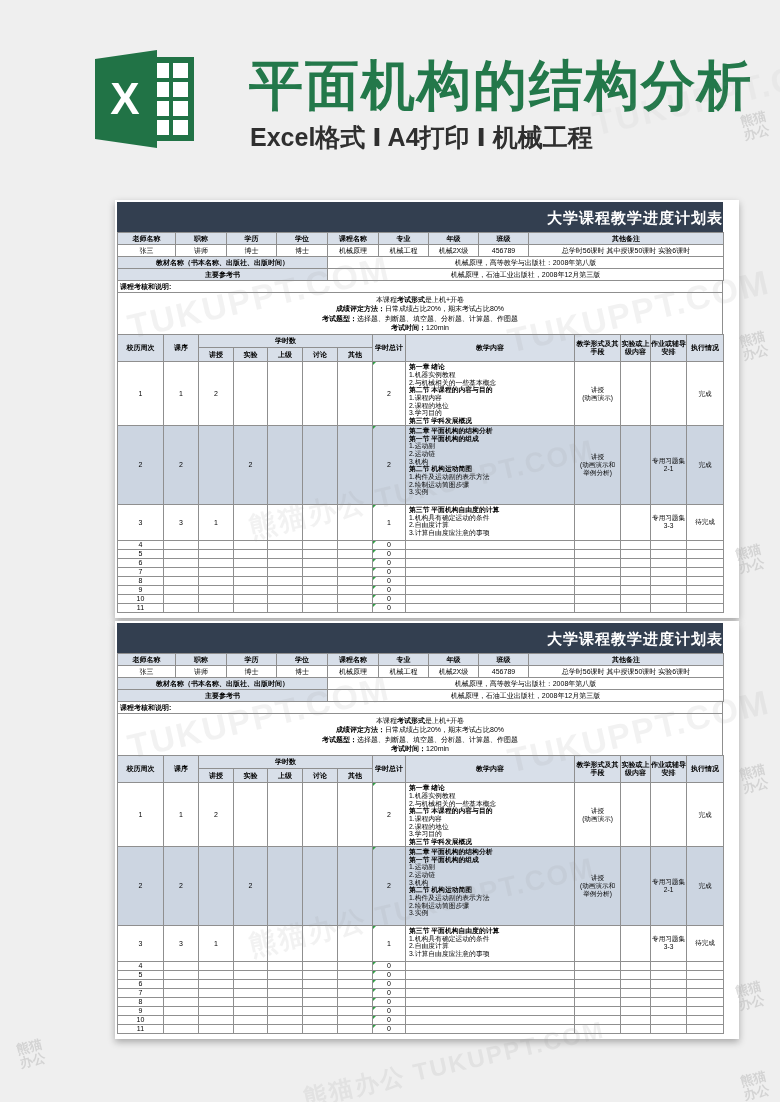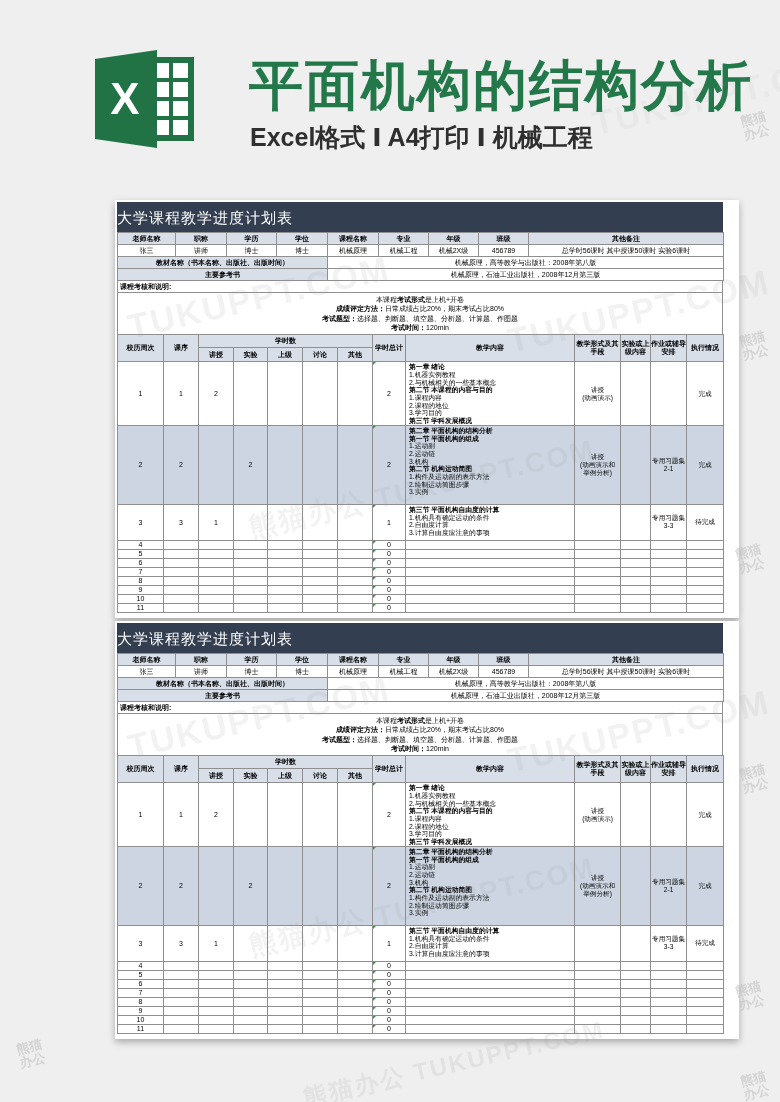--- a/index.html
+++ b/index.html
@@ -11,22 +11,22 @@
   .xl-icon{position:absolute;left:95px;top:50px;width:104px;height:98px;}
   .b-title{position:absolute;left:249px;top:50px;width:525px;font-size:54px;font-weight:800;
            color:#23784a;letter-spacing:2px;white-space:nowrap;}
   .b-sub{position:absolute;left:250px;top:121px;font-size:25px;font-weight:700;color:#2f2f2f;
          white-space:nowrap;}
 
   
   .page{position:absolute;left:115px;width:622px;background:#fff;
         box-shadow:0 3px 7px rgba(0,0,0,.30);padding:2px 0 5px 2px;}
   .p1{top:200px;} .p2{top:621px;}
-  .tbar{width:606px;height:31px;background:#333f50;color:#fff;font-size:15px;font-weight:400;
-        text-align:left;line-height:31px;letter-spacing:1px;}
+  .tbar{width:606px;height:31px;background:#333f50;color:#fff;font-size:15px;font-weight:700;
+        text-align:right;line-height:31px;letter-spacing:1px;}
   table{border-collapse:collapse;table-layout:fixed;width:606px;}
   td,th{border:1px solid #8f8f8f;font-size:7px;padding:0;overflow:hidden;font-weight:normal;}
   .info th{background:#d8dfe9;height:11px;font-weight:700;text-align:center;}
   .info td{height:11px;text-align:center;}
   .info .lbl{background:#d8dfe9;font-weight:700;}
   .assess td{height:11px;text-align:left;padding-left:2px;font-weight:700;}
   .mt{margin-top:-1px;}
   .exam{width:604px;border:1px solid #8f8f8f;margin-top:-1px;text-align:center;padding:2px 0 2px 0;}
   .exam div{font-size:7px;line-height:9.3px;}
   .mh th{background:#d8dfe9;font-weight:700;line-height:1.15;vertical-align:middle;text-align:center;}

